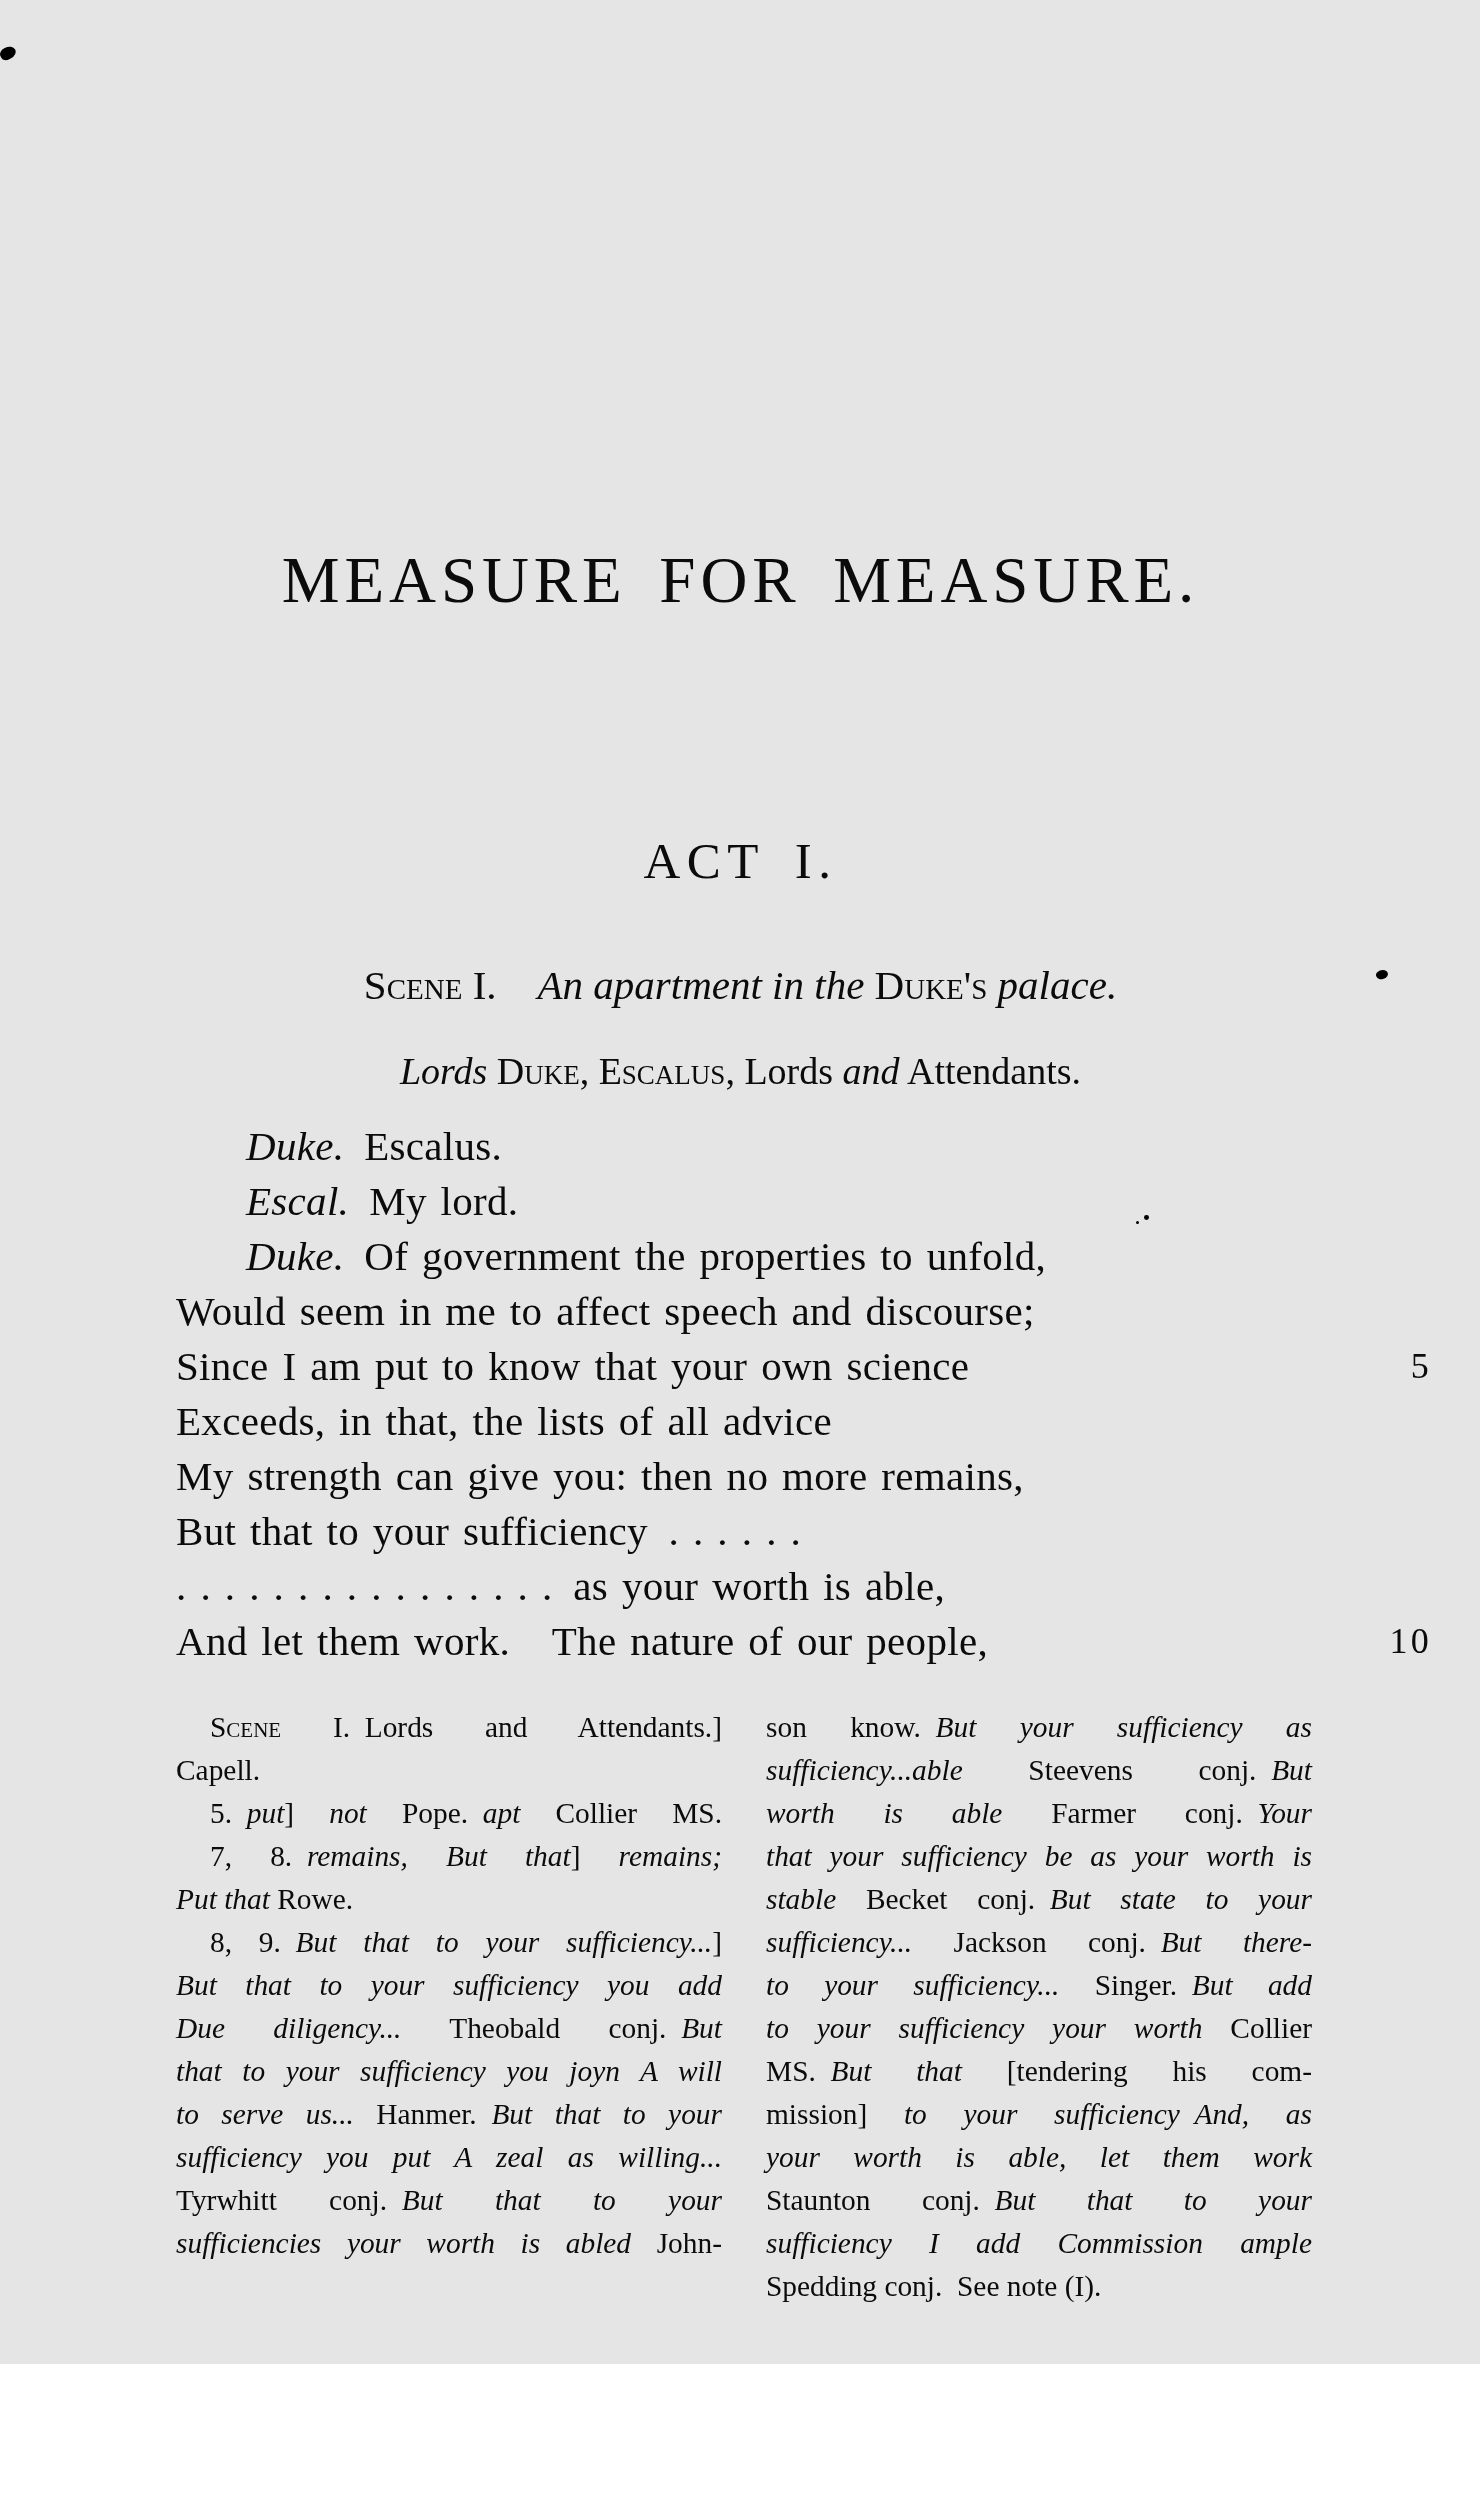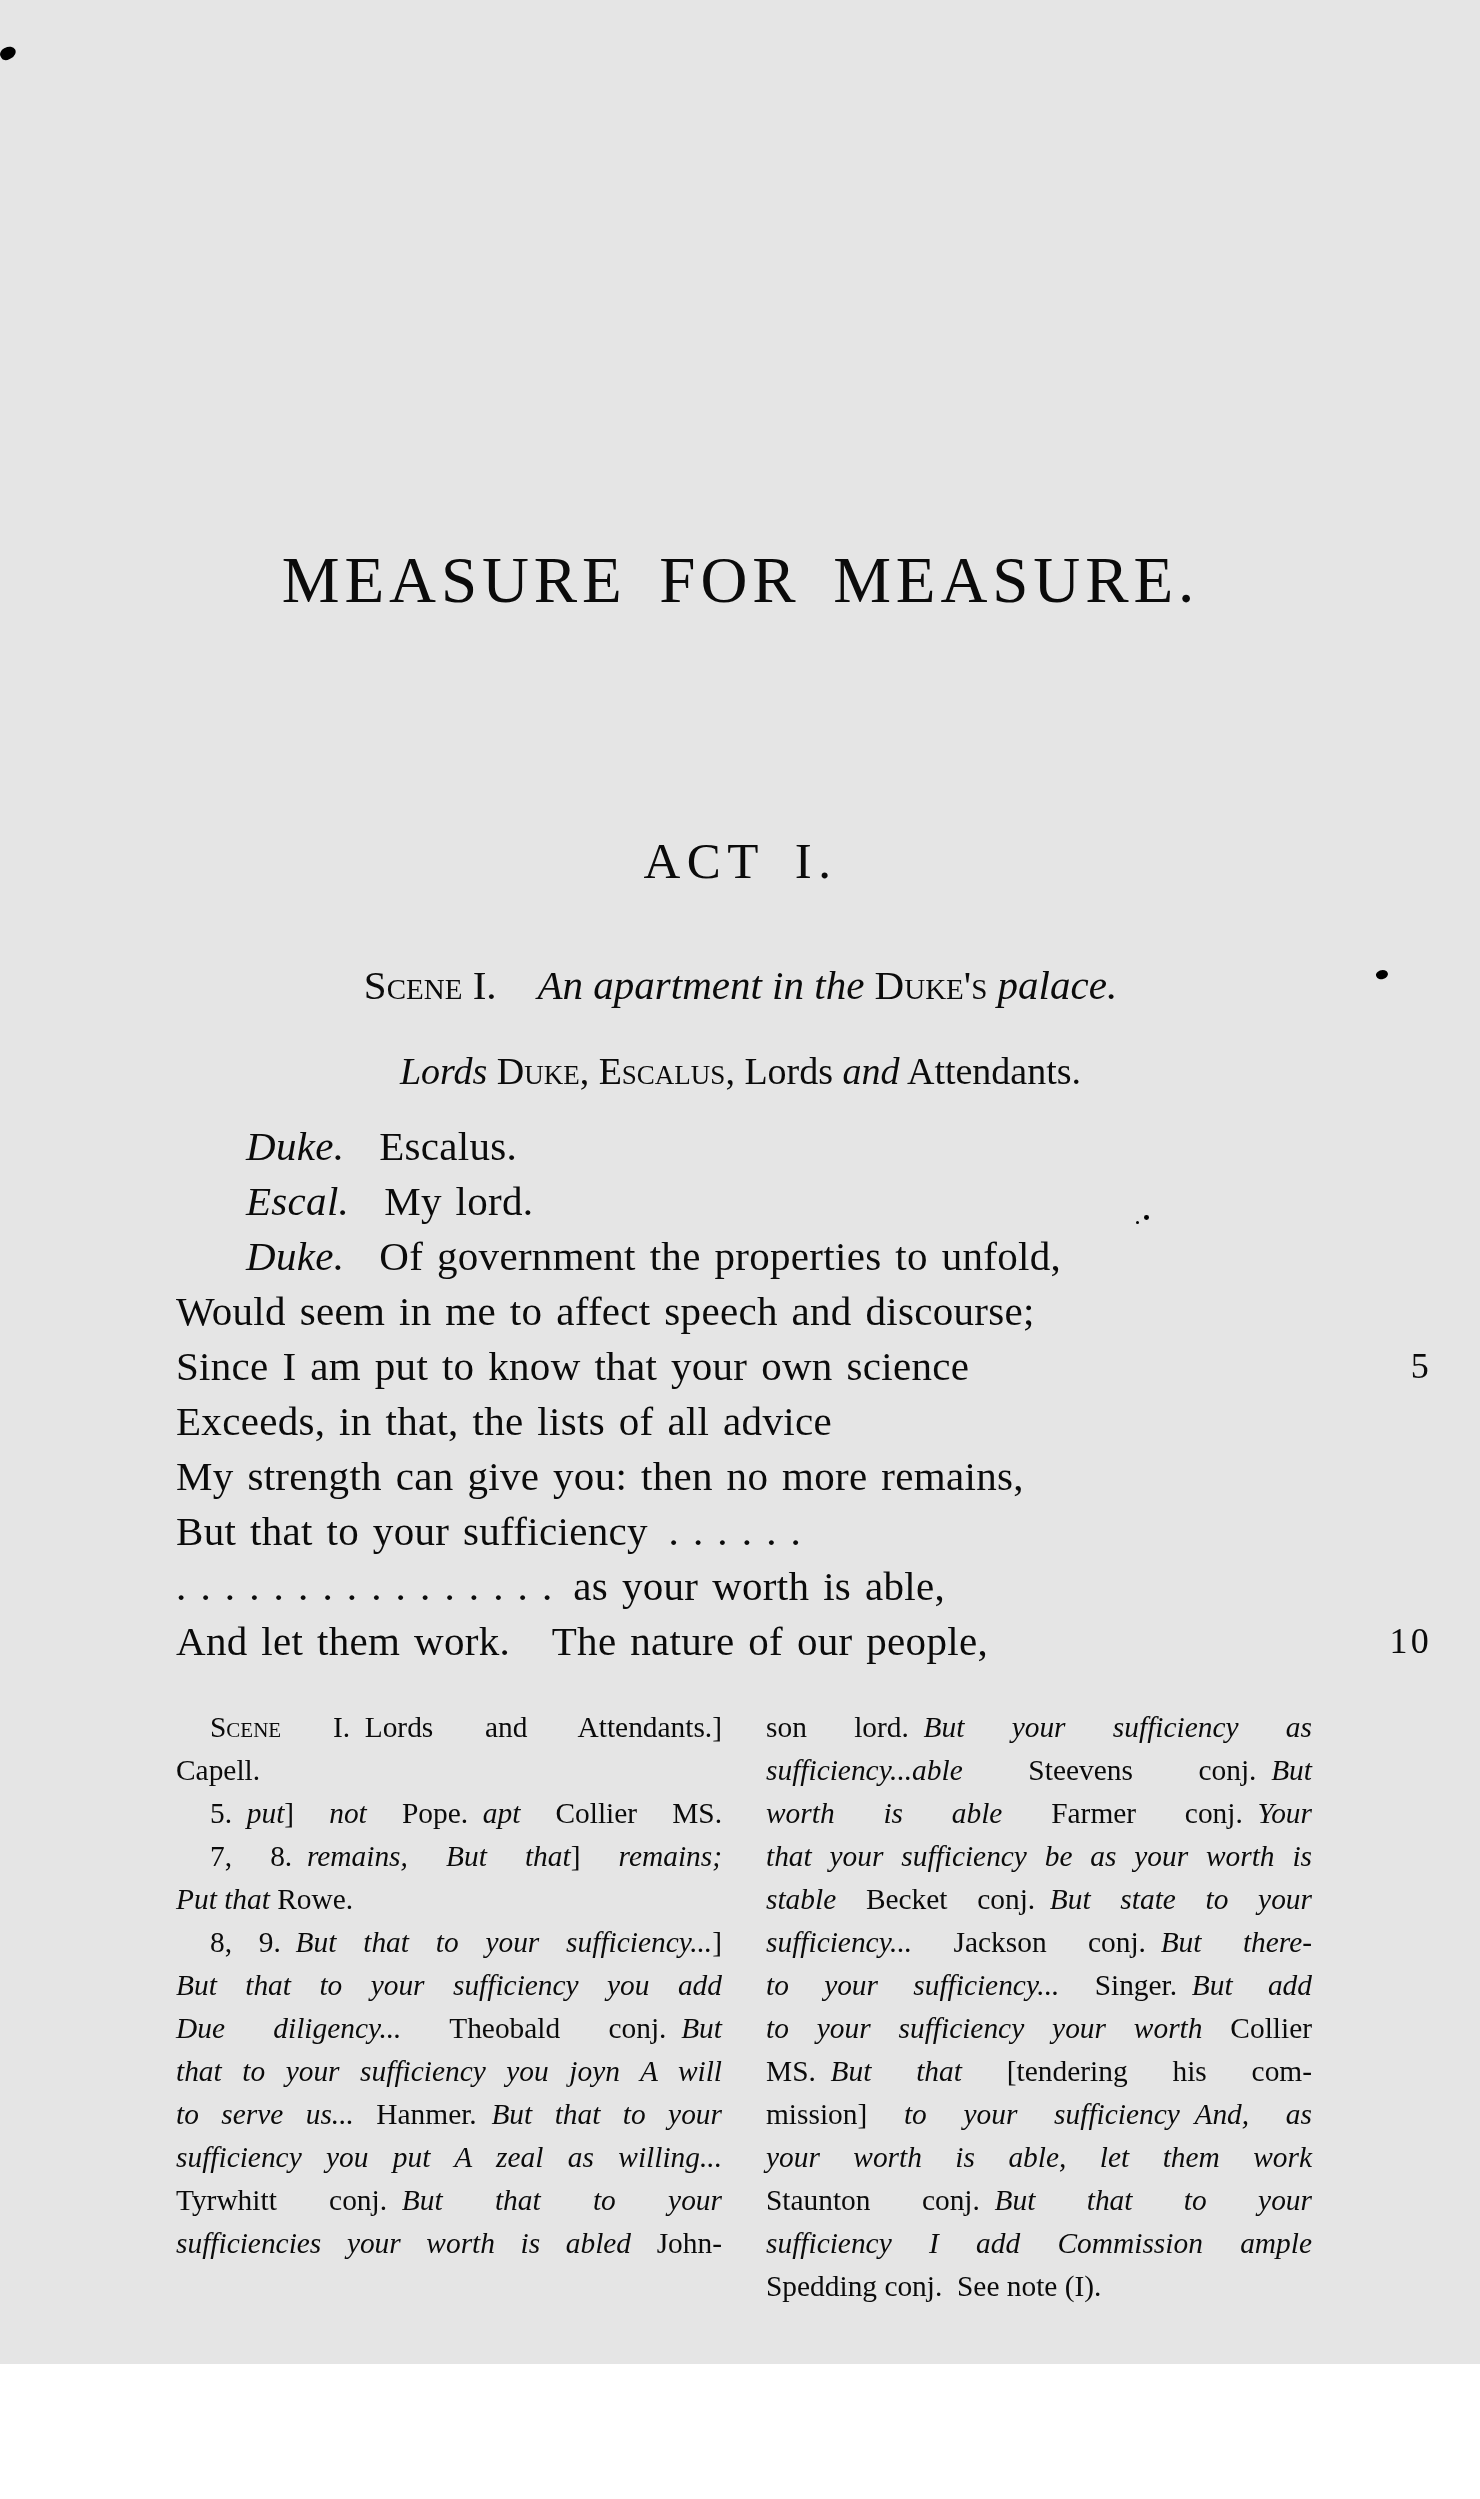--- a/index.html
+++ b/index.html
@@ -42,21 +42,21 @@
   .rm{font-style:normal;}
 
   .dialogue{
     position:absolute;left:176px;top:1119px;width:1055px;
     font-size:41px;
   }
   .dialogue-line{
     position:relative;height:55px;line-height:55px;
     white-space:nowrap;letter-spacing:0.3px;word-spacing:3.3px;
   }
-  .dialogue-line .speaker{font-style:italic;margin-left:70px;margin-right:35px;}
+  .dialogue-line .speaker{font-style:italic;margin-left:70px;margin-right:20px;}
   .dialogue-line .line-num{
     position:absolute;left:1178px;top:0;width:78px;
     text-align:right;font-size:36px;letter-spacing:3.3px;
   }
 
   .footnotes{position:absolute;left:0;top:0;width:100%;}
   .fn-col{
     position:absolute;top:1706px;width:546px;
     font-size:29.4px;
   }
@@ -111,21 +111,21 @@
         <div class="note-line indent"><span class="rm">8, 9. </span><span class="it">But that to your sufficiency...</span><span class="rm">]</span></div>
         <div class="note-line"><span class="it">But that to your sufficiency you add</span></div>
         <div class="note-line"><span class="it">Due diligency...</span><span class="rm"> Theobald conj. </span><span class="it">But</span></div>
         <div class="note-line"><span class="it">that to your sufficiency you joyn A will</span></div>
         <div class="note-line"><span class="it">to serve us...</span><span class="rm"> Hanmer. </span><span class="it">But that to your</span></div>
         <div class="note-line"><span class="it">sufficiency you put A zeal as willing...</span></div>
         <div class="note-line"><span class="rm">Tyrwhitt conj. </span><span class="it">But that to your</span></div>
         <div class="note-line"><span class="it">sufficiencies your worth is abled</span><span class="rm"> John-</span></div>
       </div>
     <div class="fn-col fn-right">
-        <div class="note-line"><span class="rm">son lord. </span><span class="it">But your sufficiency as</span></div>
+        <div class="note-line"><span class="rm">son know. </span><span class="it">But your sufficiency as</span></div>
         <div class="note-line"><span class="it">sufficiency...able</span><span class="rm"> Steevens conj. </span><span class="it">But</span></div>
         <div class="note-line"><span class="it">worth is able</span><span class="rm"> Farmer conj. </span><span class="it">Your</span></div>
         <div class="note-line"><span class="it">that your sufficiency be as your worth is</span></div>
         <div class="note-line"><span class="it">stable</span><span class="rm"> Becket conj. </span><span class="it">But state to your</span></div>
         <div class="note-line"><span class="it">sufficiency...</span><span class="rm"> Jackson conj. </span><span class="it">But there-</span></div>
         <div class="note-line"><span class="it">to your sufficiency...</span><span class="rm"> Singer. </span><span class="it">But add</span></div>
         <div class="note-line"><span class="it">to your sufficiency your worth</span><span class="rm"> Collier</span></div>
         <div class="note-line"><span class="rm">MS. </span><span class="it">But that</span><span class="rm"> [tendering his com-</span></div>
         <div class="note-line"><span class="rm">mission] </span><span class="it">to your sufficiency And, as</span></div>
         <div class="note-line"><span class="it">your worth is able, let them work</span></div>

